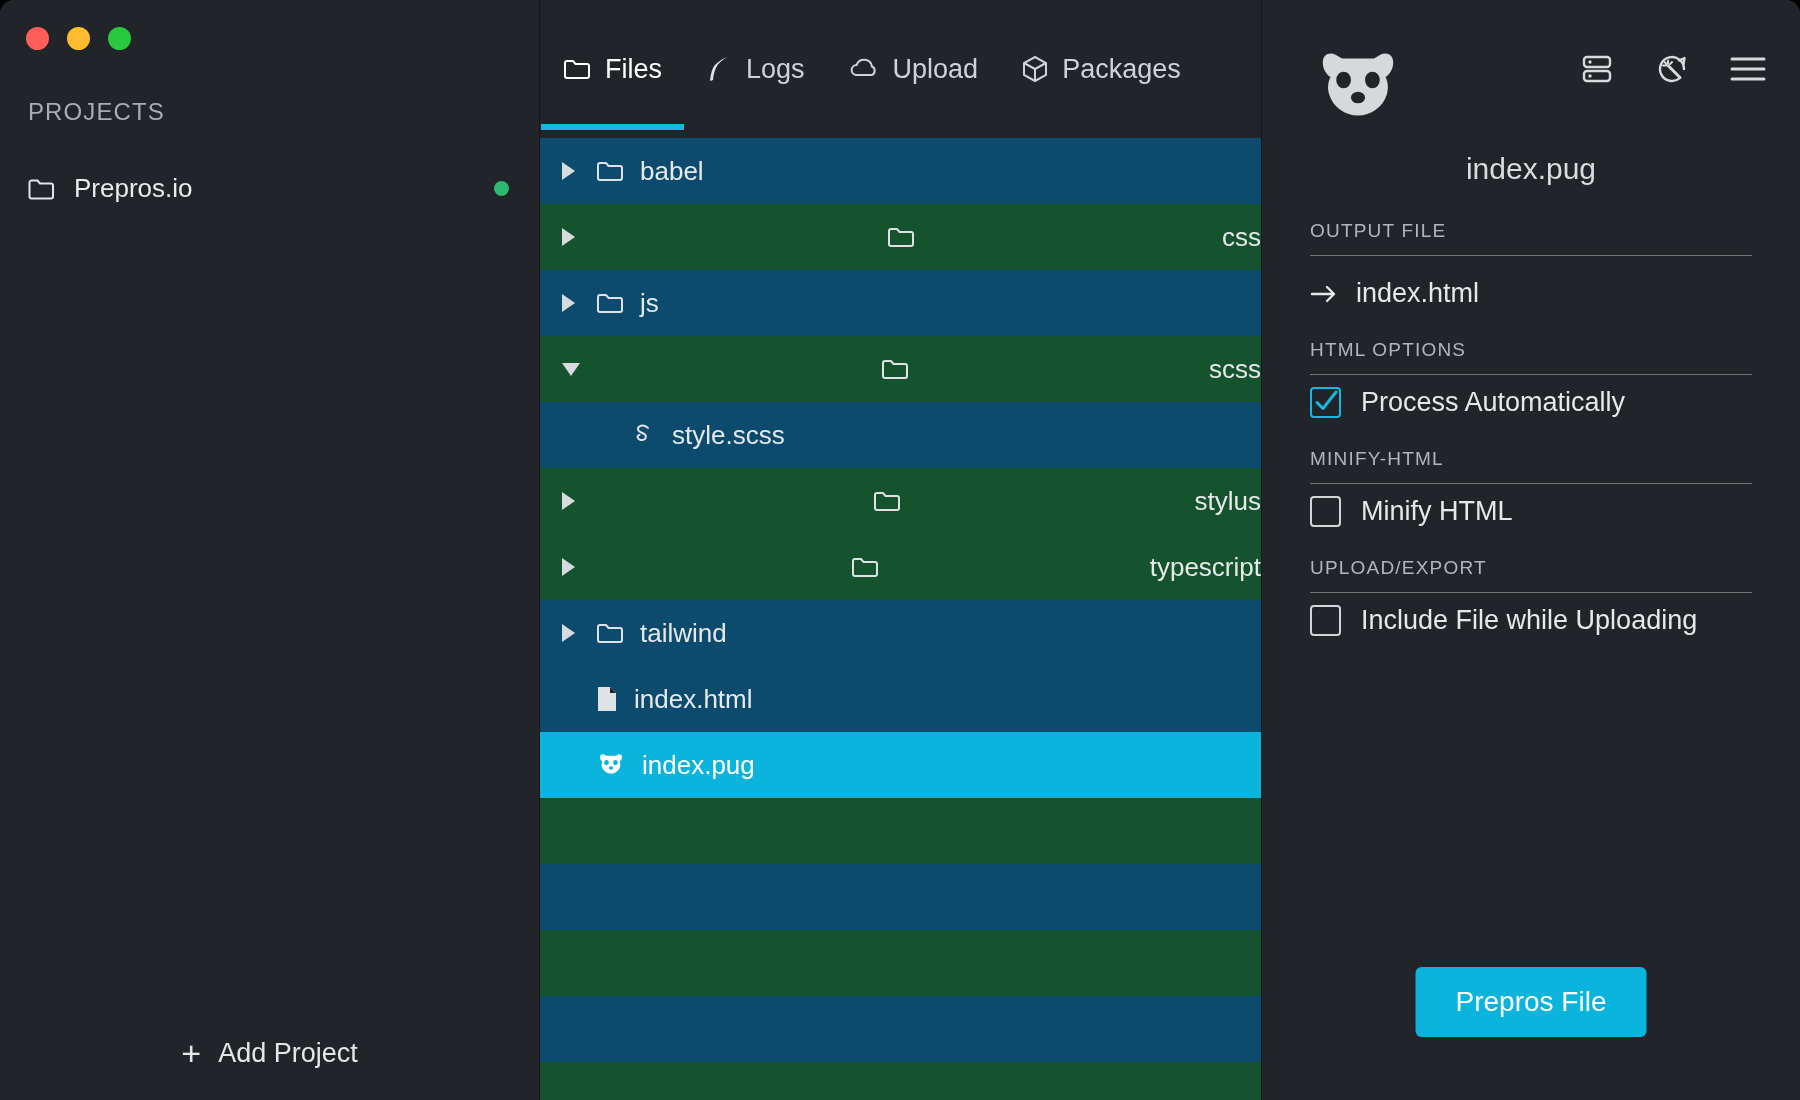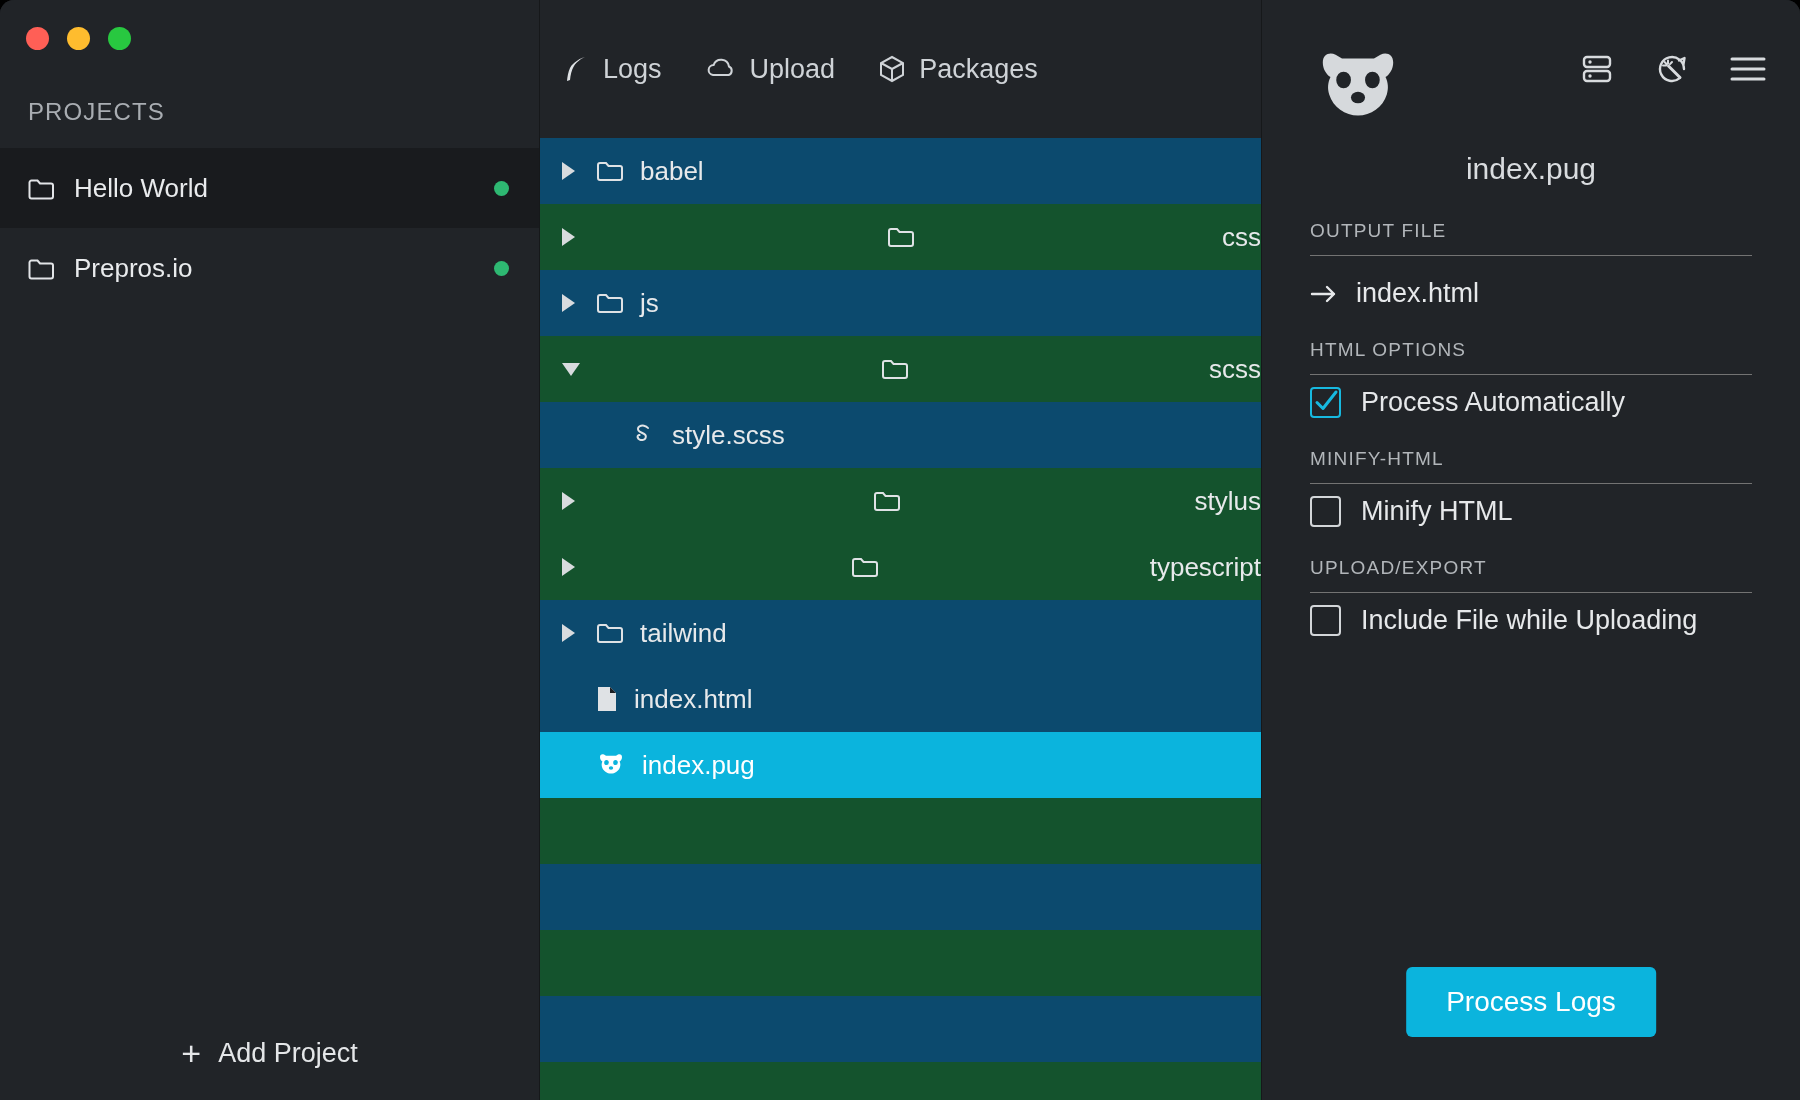--- a/index.html
+++ b/index.html
@@ -181,49 +181,48 @@
   <div class="sidebar">
     <div class="traffic">
       <div class="dot red"></div>
       <div class="dot yellow"></div>
       <div class="dot green"></div>
     </div>
 
     <div class="projects-label">PROJECTS</div>
 
     <div class="project-list">
-      <div class="project-row active">
-        <span class="folder">
-          <svg width="27" height="23" viewBox="0 0 27 23">
-              <path d="M1.5 5.5a2 2 0 0 1 2-2h6l2.5 3h11a2 2 0 0 1 2 2v11a2 2 0 0 1-2 2h-19.5a2 2 0 0 1-2-2z" fill="none" stroke="#e2e4e7" stroke-width="2"></path>
-            </svg>
-        </span>
-        <span class="pname">Hello World</span>
-        <span class="status-dot"></span>
-      </div>
       <div class="project-row">
         <span class="folder">
           <svg width="27" height="23" viewBox="0 0 27 23">
               <path d="M1.5 5.5a2 2 0 0 1 2-2h6l2.5 3h11a2 2 0 0 1 2 2v11a2 2 0 0 1-2 2h-19.5a2 2 0 0 1-2-2z" fill="none" stroke="#e2e4e7" stroke-width="2"></path>
             </svg>
         </span>
         <span class="pname">Prepros.io</span>
         <span class="status-dot"></span>
       </div>
     </div>
 
     <div class="add-project">
       <span class="plus-icon">+</span>
       <span>Add Project</span>
     </div>
   </div>
 
   <div class="center">
     <div class="tabbar">
 
+      <div class="tab active">
+        <span class="ticon">
+          <svg width="28" height="24" viewBox="0 0 28 24">
+              <path d="M2 6a2 2 0 0 1 2-2h6l2.5 3h11.5a2 2 0 0 1 2 2v10a2 2 0 0 1-2 2h-20a2 2 0 0 1-2-2z" fill="none" stroke="#ffffff" stroke-width="2"></path>
+            </svg>
+        </span>
+        <span>Files</span>
+      </div>
 
       <div class="tab">
         <span class="ticon">
           <svg width="26" height="28" viewBox="0 0 26 28">
               <path d="M22 2c-4 1-12 5-15 11-1.8 3.6-2.5 8.5-3 13l3-1c.6-5 1.4-10 4-14 3-4.6 8-8 11-9z" fill="#dfe2e5"></path>
             </svg>
         </span>
         <span>Logs</span>
       </div>
 
@@ -438,15 +437,15 @@
       <span class="cb"></span>
       <span>Minify HTML</span>
     </div>
 
     <div class="section-label tight">UPLOAD/EXPORT</div>
     <div class="opt-row">
       <span class="cb"></span>
       <span>Include File while Uploading</span>
     </div>
 
-    <button class="process-btn">Process Logs</button>
+    <button class="process-btn">Prepros File</button>
   </div>
 </div>
 
 </body></html>

